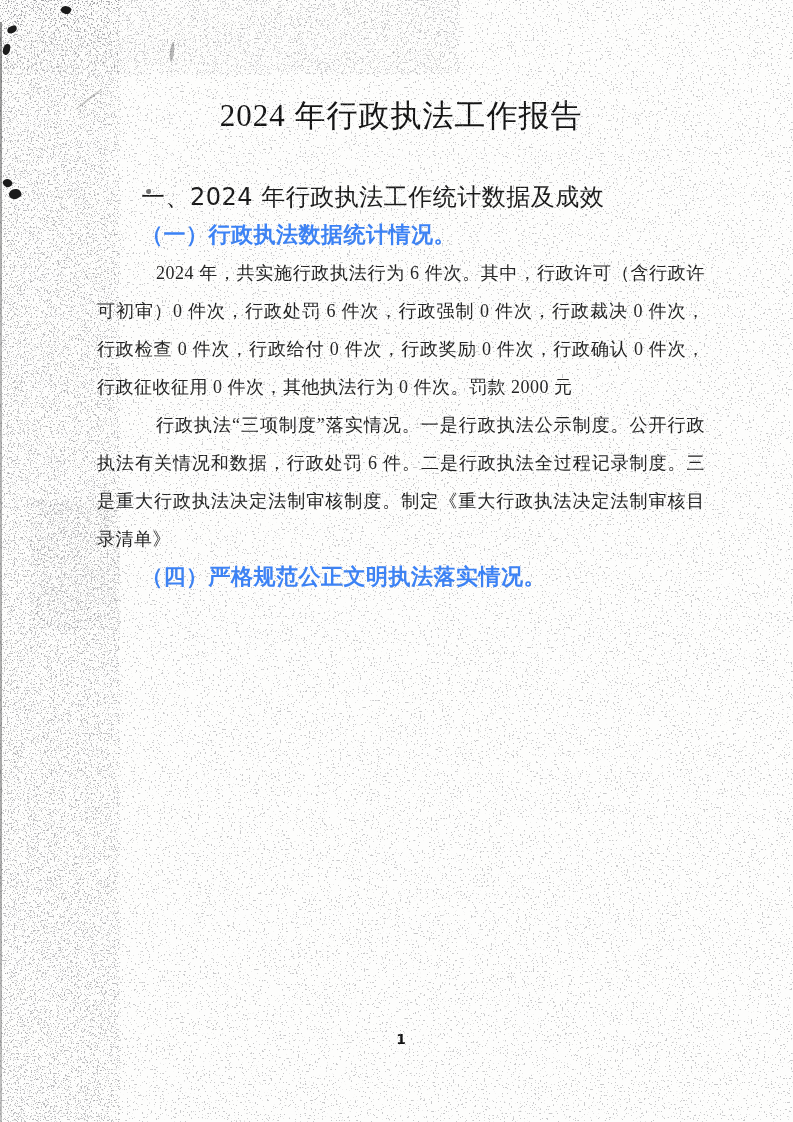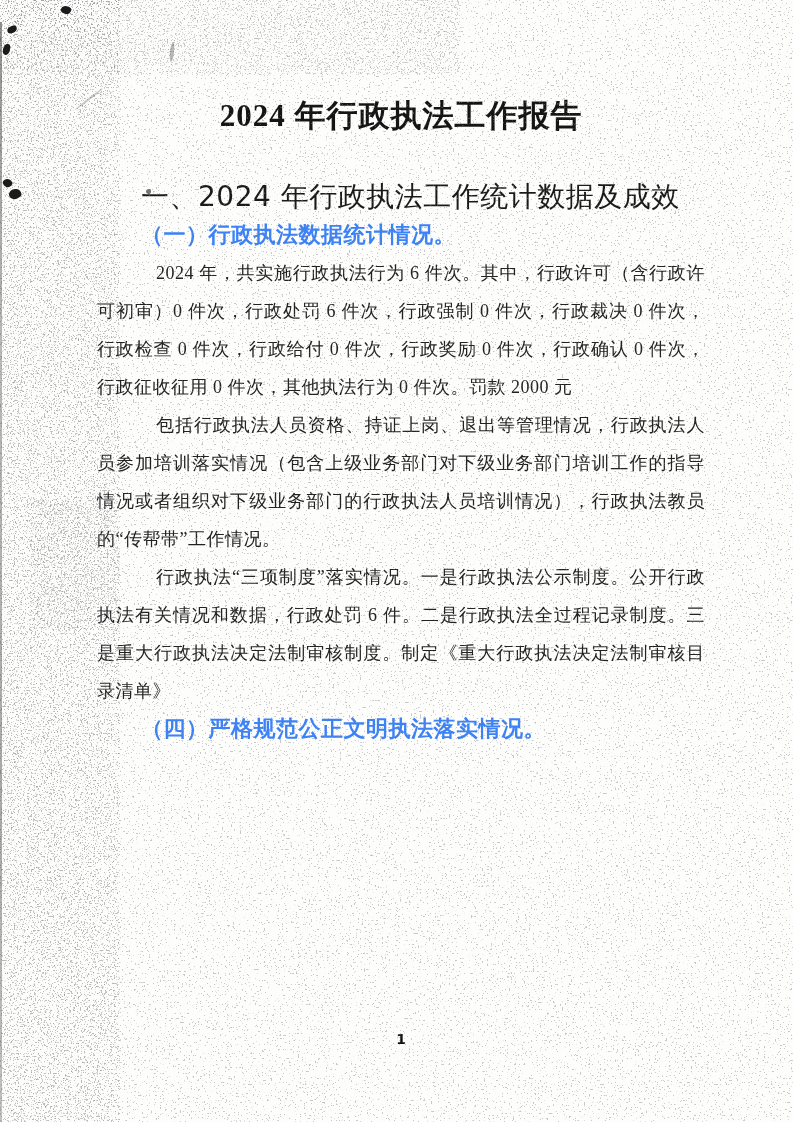--- a/index.html
+++ b/index.html
@@ -14,33 +14,33 @@
   }
   .content{
     position:absolute;
     left:97px;top:0;
     width:608px;
     padding-top:96px;
   }
   .doc-title{
     margin:0;
     font-family:"Liberation Serif","DejaVu Serif",serif;
-    font-weight:bold;
+    font-weight:normal;
     font-size:31px;
     line-height:40px;
     text-align:center;
     letter-spacing:1px;
     color:#151515;
   }
   .sec-heading{
     margin:42px 0 0 0;
     padding-left:44px;
     font-family:"DejaVu Sans","Liberation Sans",sans-serif;
     font-weight:500;
-    font-size:28px;
+    font-size:24px;
     line-height:38px;
     color:#1a1a1a;
     letter-spacing:0.5px;
   }
   .sub-heading{
     margin:0;
     padding-left:44px;
     font-family:"Liberation Serif","DejaVu Serif",serif;
     font-weight:bold;
     font-size:22px;
@@ -102,21 +102,20 @@
 <div class="page">
 
   <div class="content">
     <h1 class="doc-title">2024 年行政执法工作报告</h1>
 
     <h2 class="sec-heading">一、2024 年行政执法工作统计数据及成效</h2>
 
     <h3 class="sub-heading">（一）行政执法数据统计情况。</h3>
     <p class="para">2024 年，共实施行政执法行为 6 件次。其中，行政许可（含行政许可初审）0 件次，行政处罚 6 件次，行政强制 0 件次，行政裁决 0 件次，行政检查 0 件次，行政给付 0 件次，行政奖励 0 件次，行政确认 0 件次，行政征收征用 0 件次，其他执法行为 0 件次。罚款 2000 元</p>
 
-    <p class="para">包括行政执法人员资格、持证上岗、退出等管理情况，行政执法人员参加培训落实情况（包含上级业务部门对下级业务部门培训工作的指导情况或者组织对下级业务部门的行政执法人员培训情况），行政执法教员的“传帮带”工作情况。</p>
 
     <p class="para">行政执法“三项制度”落实情况。一是行政执法公示制度。公开行政执法有关情况和数据，行政处罚 6 件。二是行政执法全过程记录制度。三是重大行政执法决定法制审核制度。制定《重大行政执法决定法制审核目录清单》</p>
 
     <h3 class="sub-heading">（四）严格规范公正文明执法落实情况。</h3>
   </div>
 
   <div class="page-number">1</div>
 
   <svg class="noise" width="793" height="1122" xmlns="http://www.w3.org/2000/svg">
     <defs>

